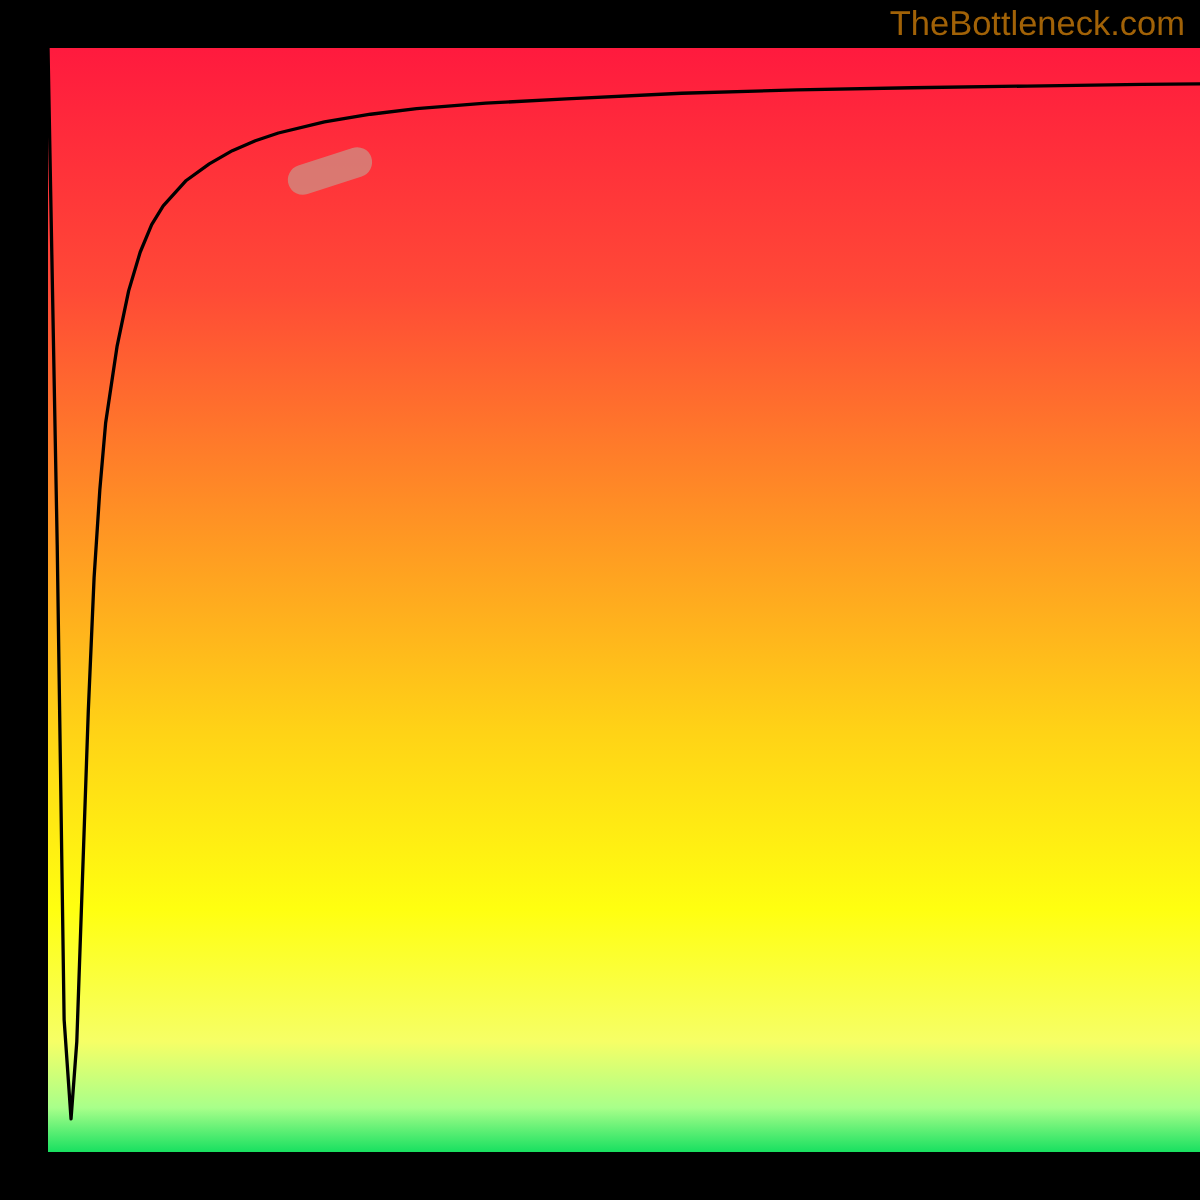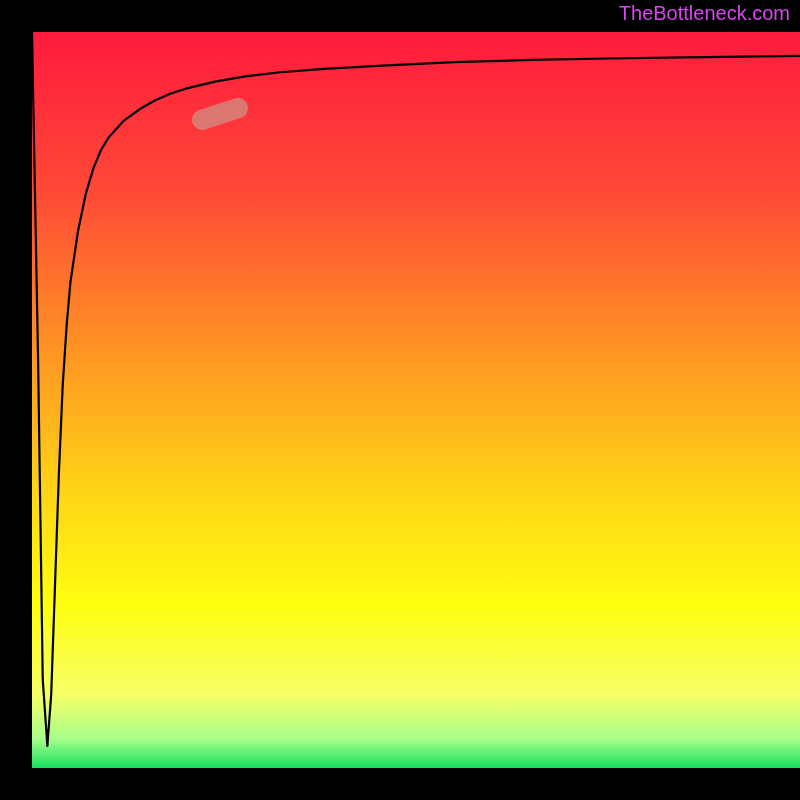--- a/index.html
+++ b/index.html
@@ -8,22 +8,22 @@
     height: 800px;
     background: #000;
     position: relative;
     font-family: Arial, Helvetica, sans-serif;
     overflow: hidden;
   }
   .attribution {
     position: absolute;
     top: 2px;
     right: 10px;
-    color: #d946ef;
-    font-size: 20px;
+    color: #a16207;
+    font-size: 23px;
     font-weight: 400;
     z-index: 10;
   }
   .plot-wrap {
     position: absolute;
     left: 32px;
     top: 32px;
     width: 768px;
     height: 736px;
   }

